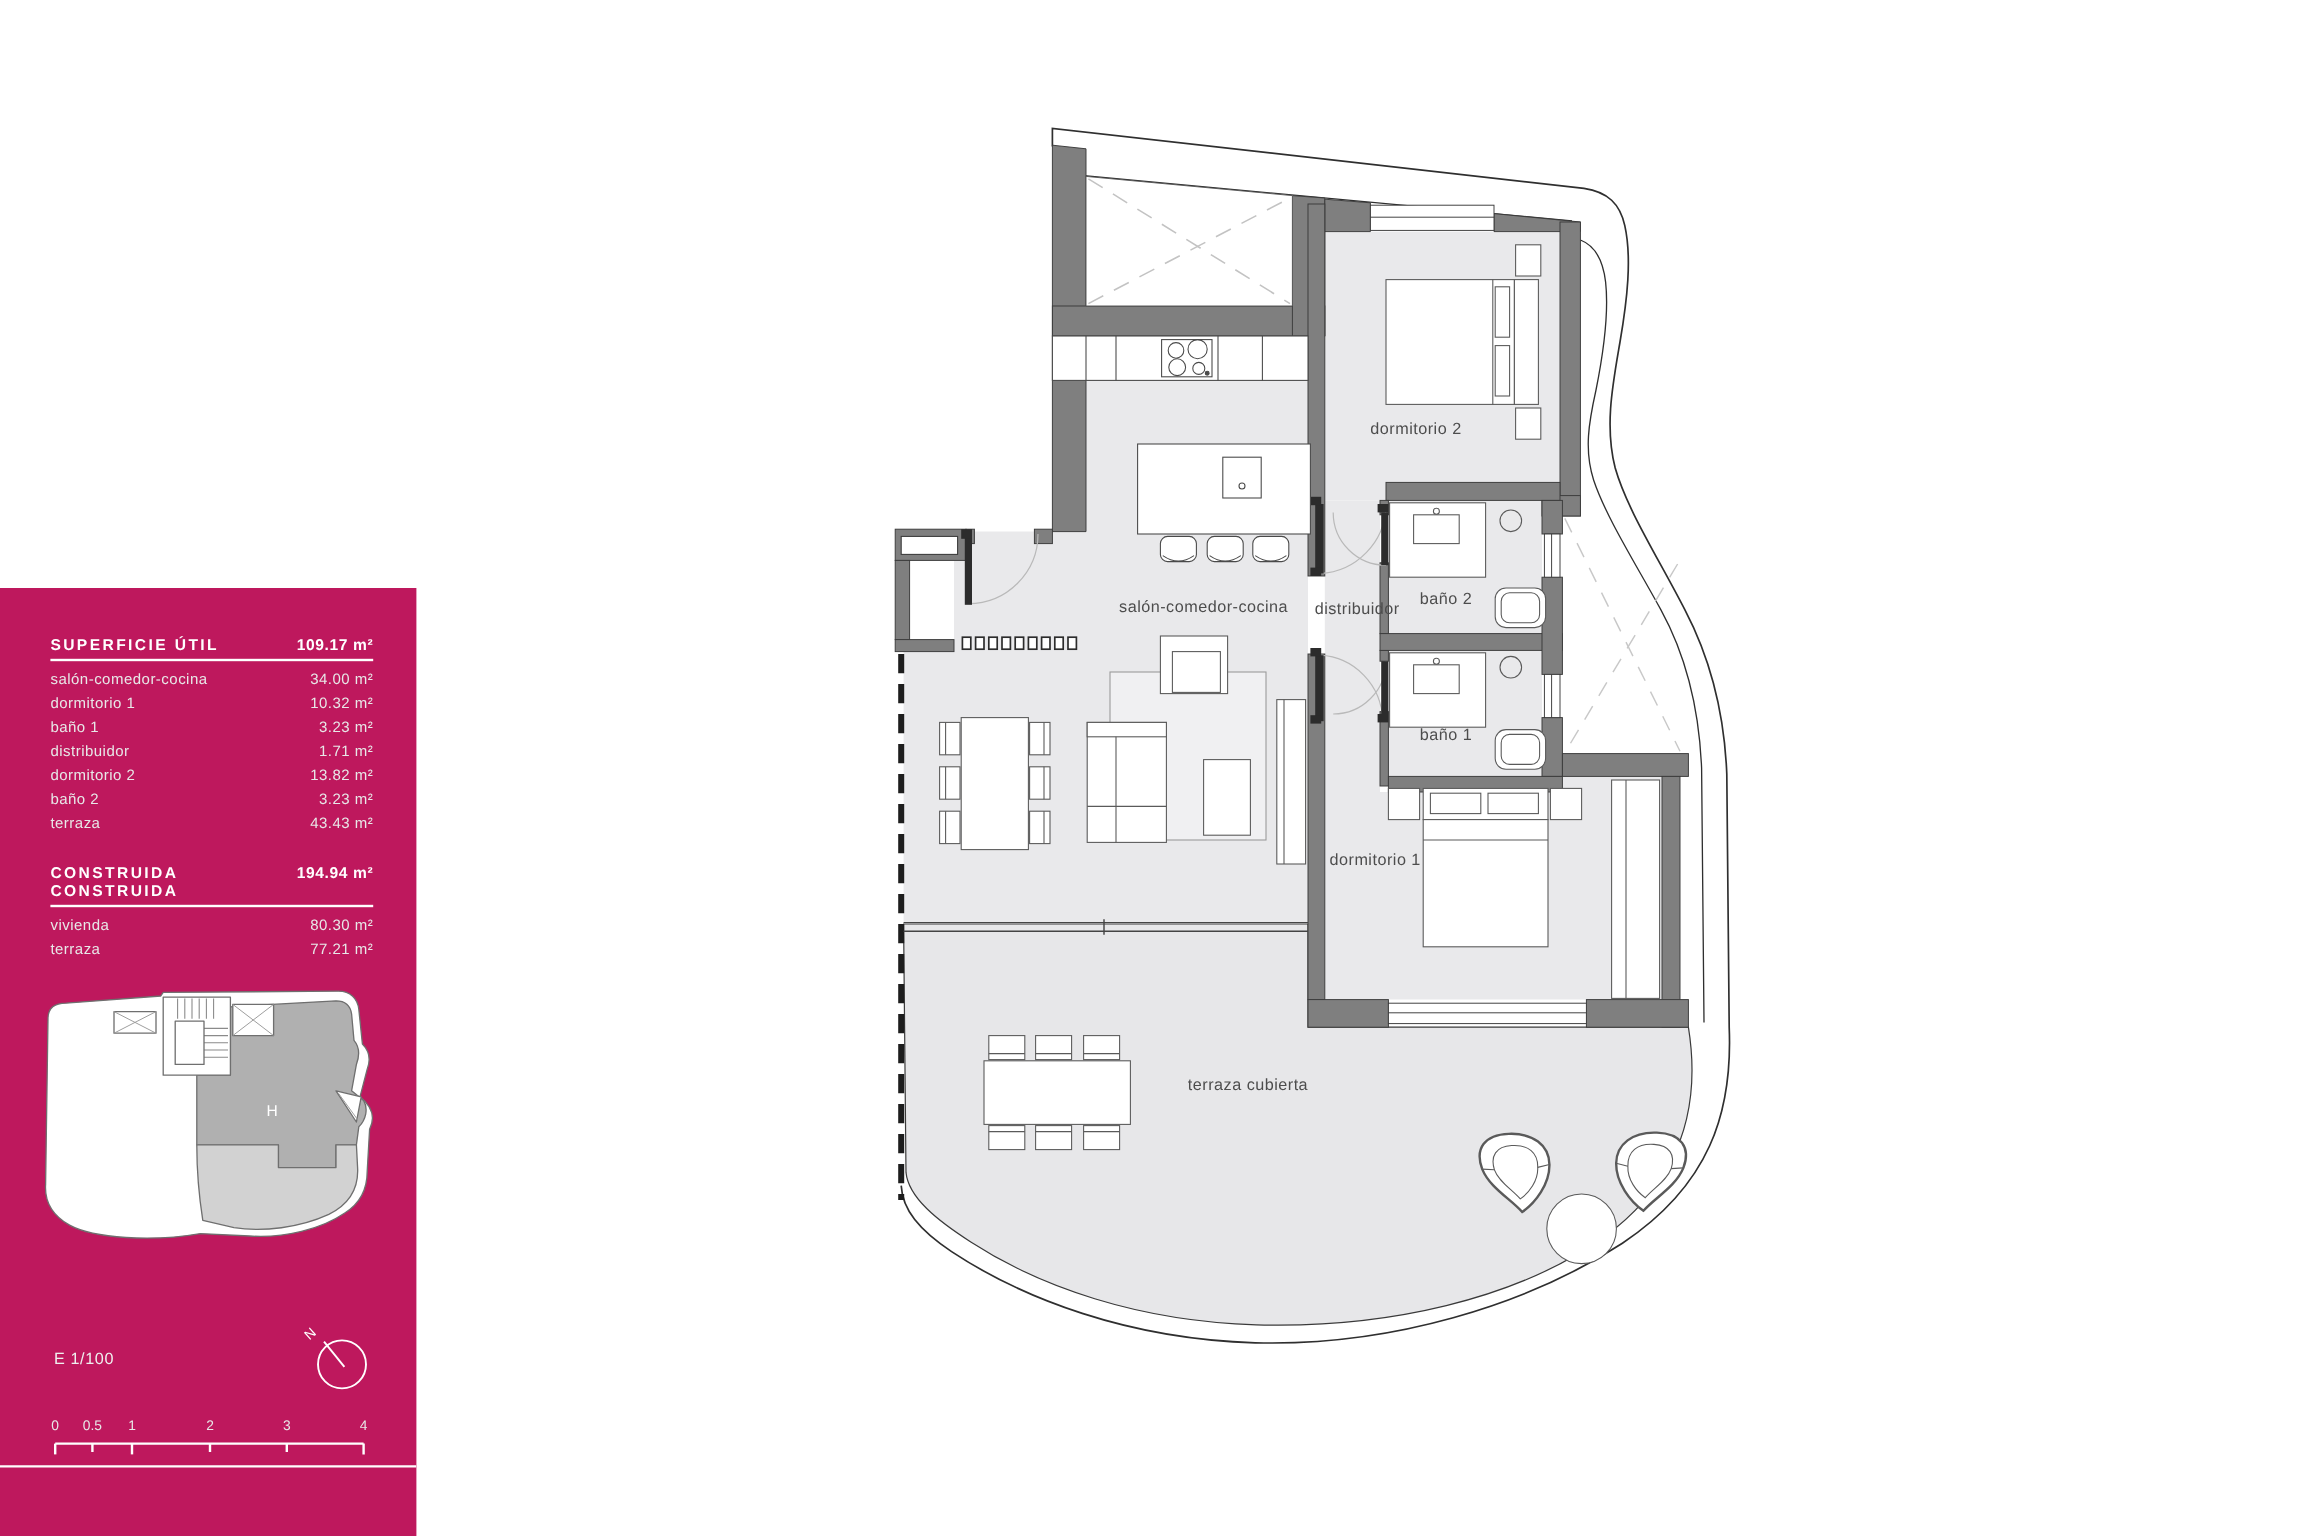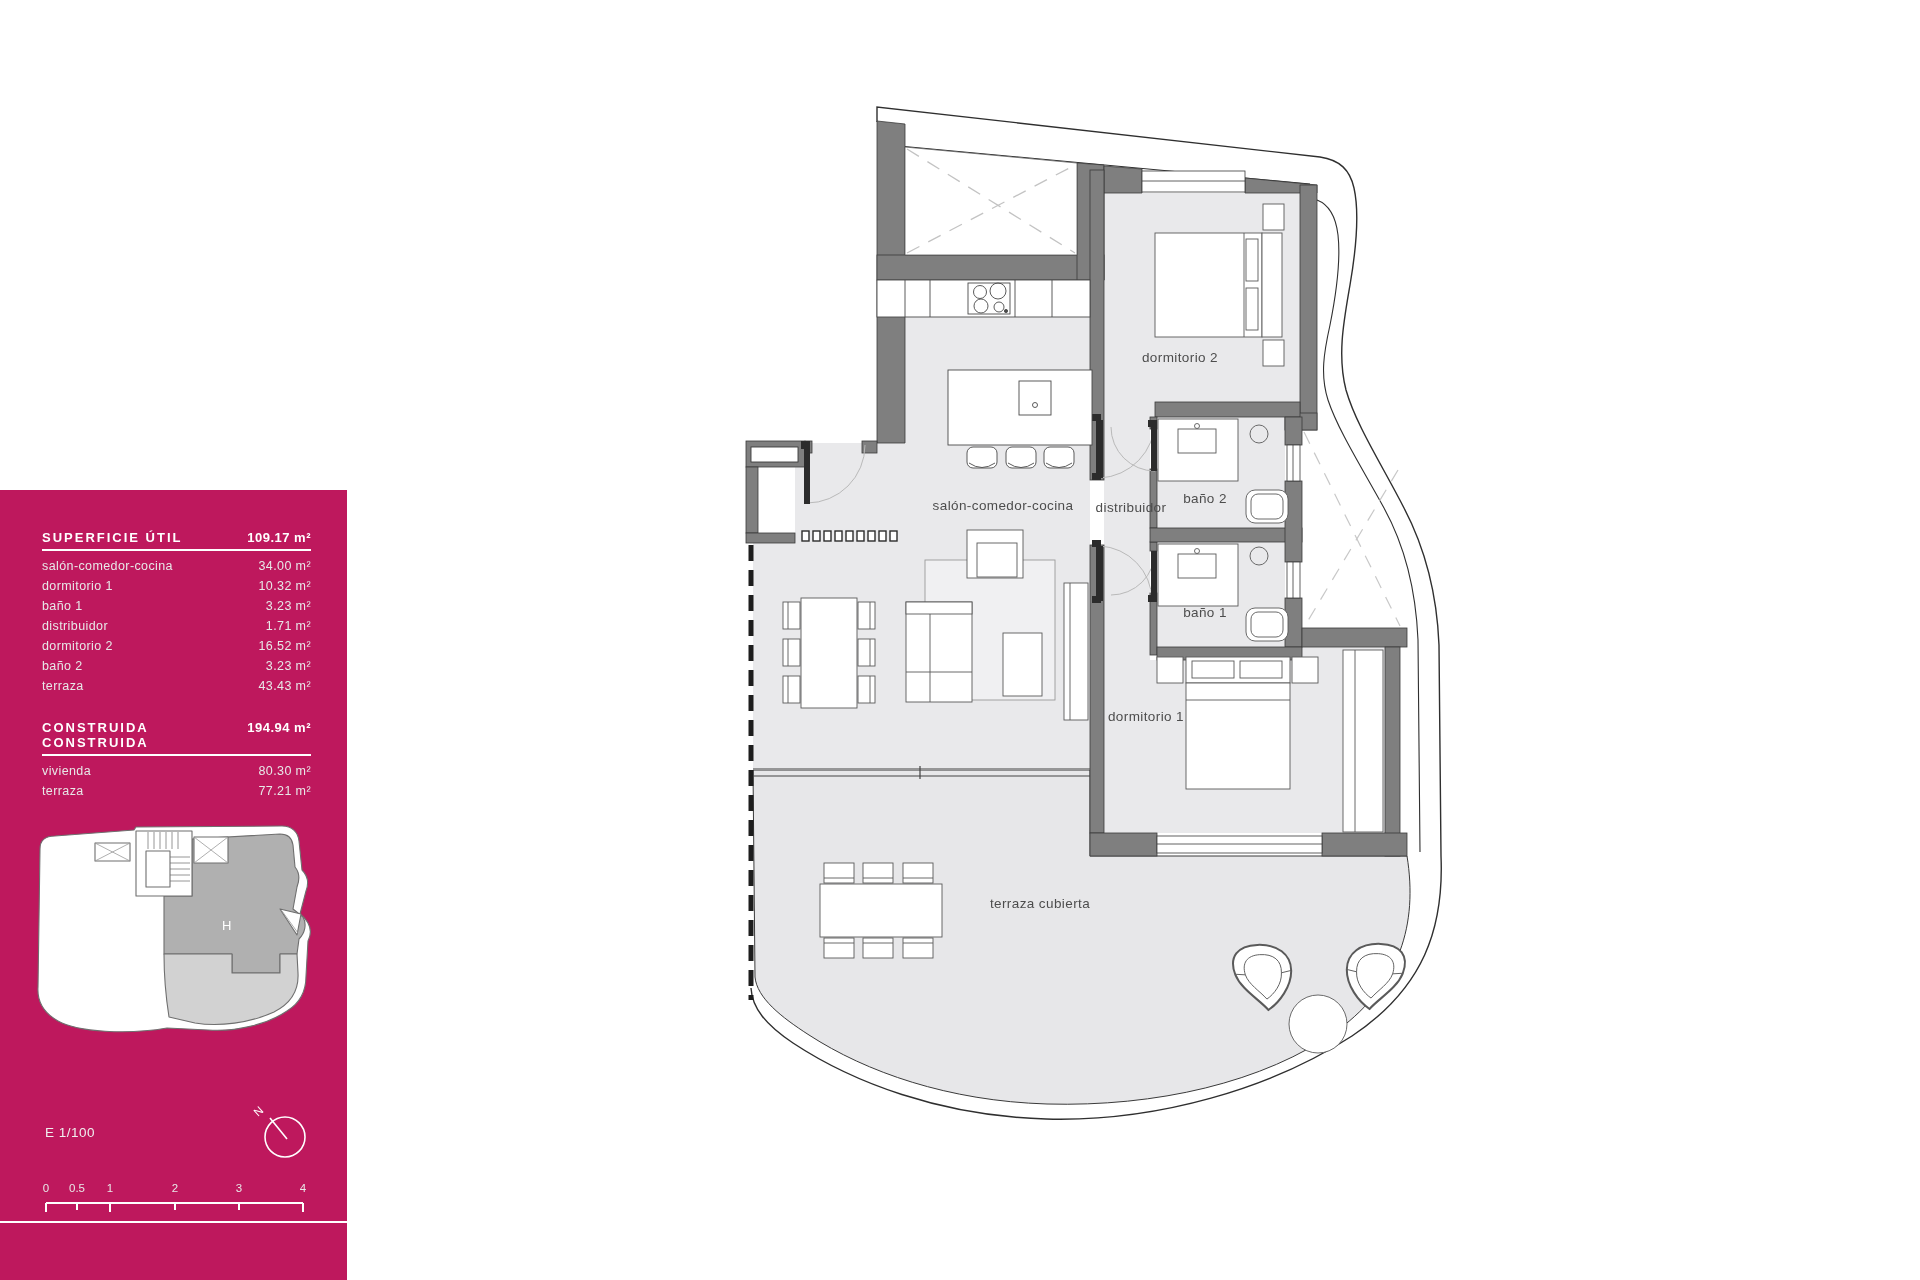--- a/index.html
+++ b/index.html
@@ -49,21 +49,21 @@
           <div class="arow">
               <span>baño 1</span>
               <span class="val">3.23 m²</span>
             </div>
           <div class="arow">
               <span>distribuidor</span>
               <span class="val">1.71 m²</span>
             </div>
           <div class="arow">
               <span>dormitorio 2</span>
-              <span class="val">16.52 m²</span>
+              <span class="val">13.82 m²</span>
             </div>
           <div class="arow">
               <span>baño 2</span>
               <span class="val">3.23 m²</span>
             </div>
           <div class="arow">
               <span>terraza</span>
               <span class="val">43.43 m²</span>
             </div>
         </div>

